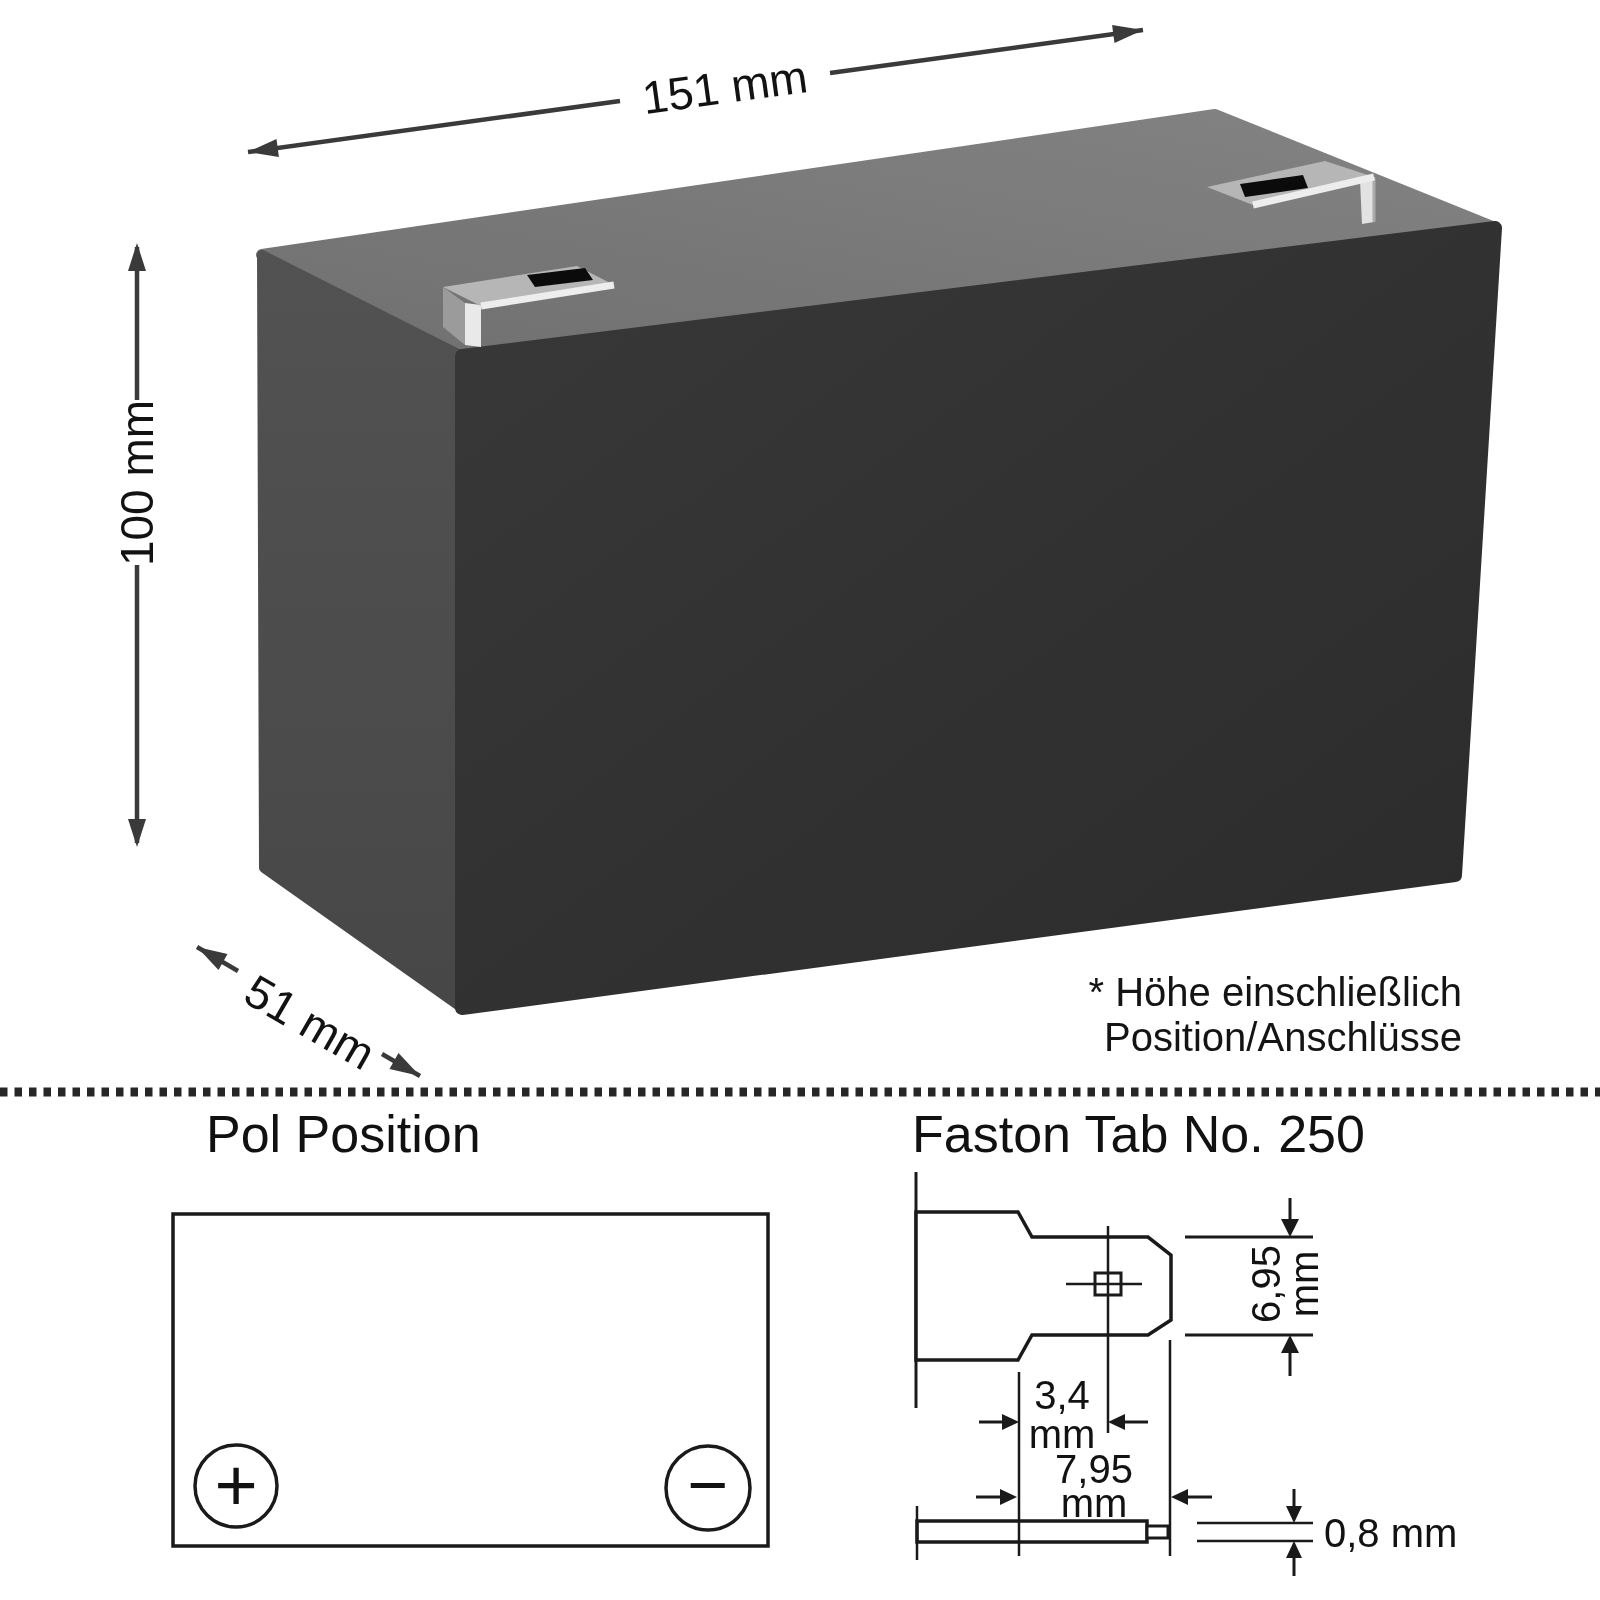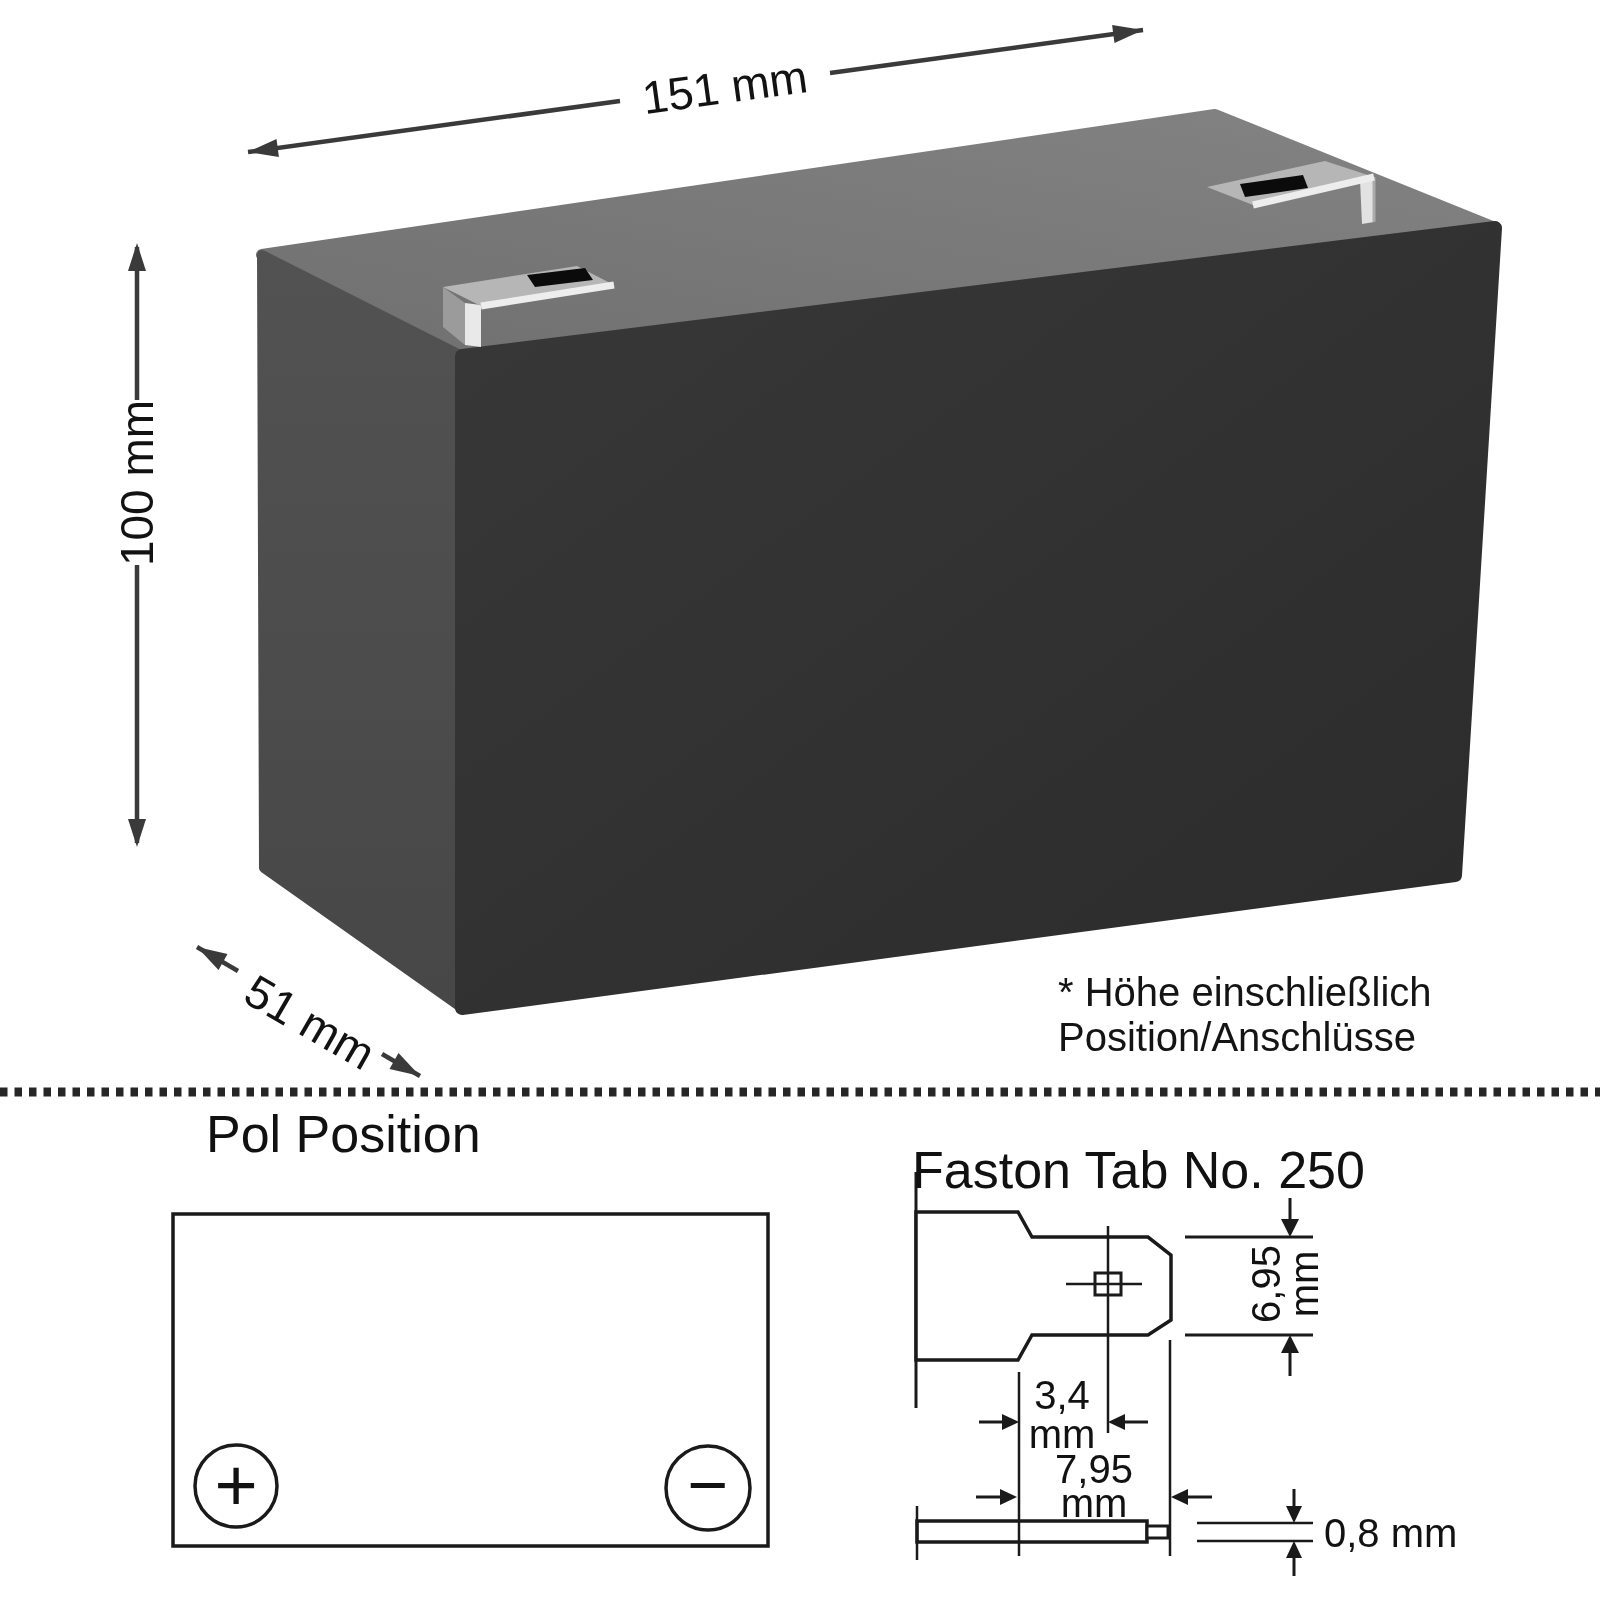--- a/index.html
+++ b/index.html
@@ -5,23 +5,23 @@
   html,body{margin:0;padding:0;background:#ffffff;}
   .page{
     position:relative;width:1600px;height:1600px;background:#fff;overflow:hidden;
     font-family:"Liberation Sans", sans-serif;
   }
   .page svg{position:absolute;left:0;top:0;}
   .sec-title{
     position:absolute;font-size:52px;color:#111;letter-spacing:0px;white-space:nowrap;
   }
   .title-pol{left:194px;top:1104px;margin-left:12px;}
-  .title-faston{left:912px;top:1104px;margin-top:36px;}
+  .title-faston{left:912px;top:1104px;}
   .note{
-    position:absolute;left:1058px;top:970px;width:404px;text-align:left;
+    position:absolute;left:1058px;top:970px;width:404px;text-align:right;
     font-size:40px;line-height:45px;color:#141414;
   }
   .note div{white-space:nowrap;}
   svg text{fill:#121212;}
   .dimtext{font-size:46px;}
   .ftext{font-size:40px;}
 </style>
 </head>
 <body>
 

